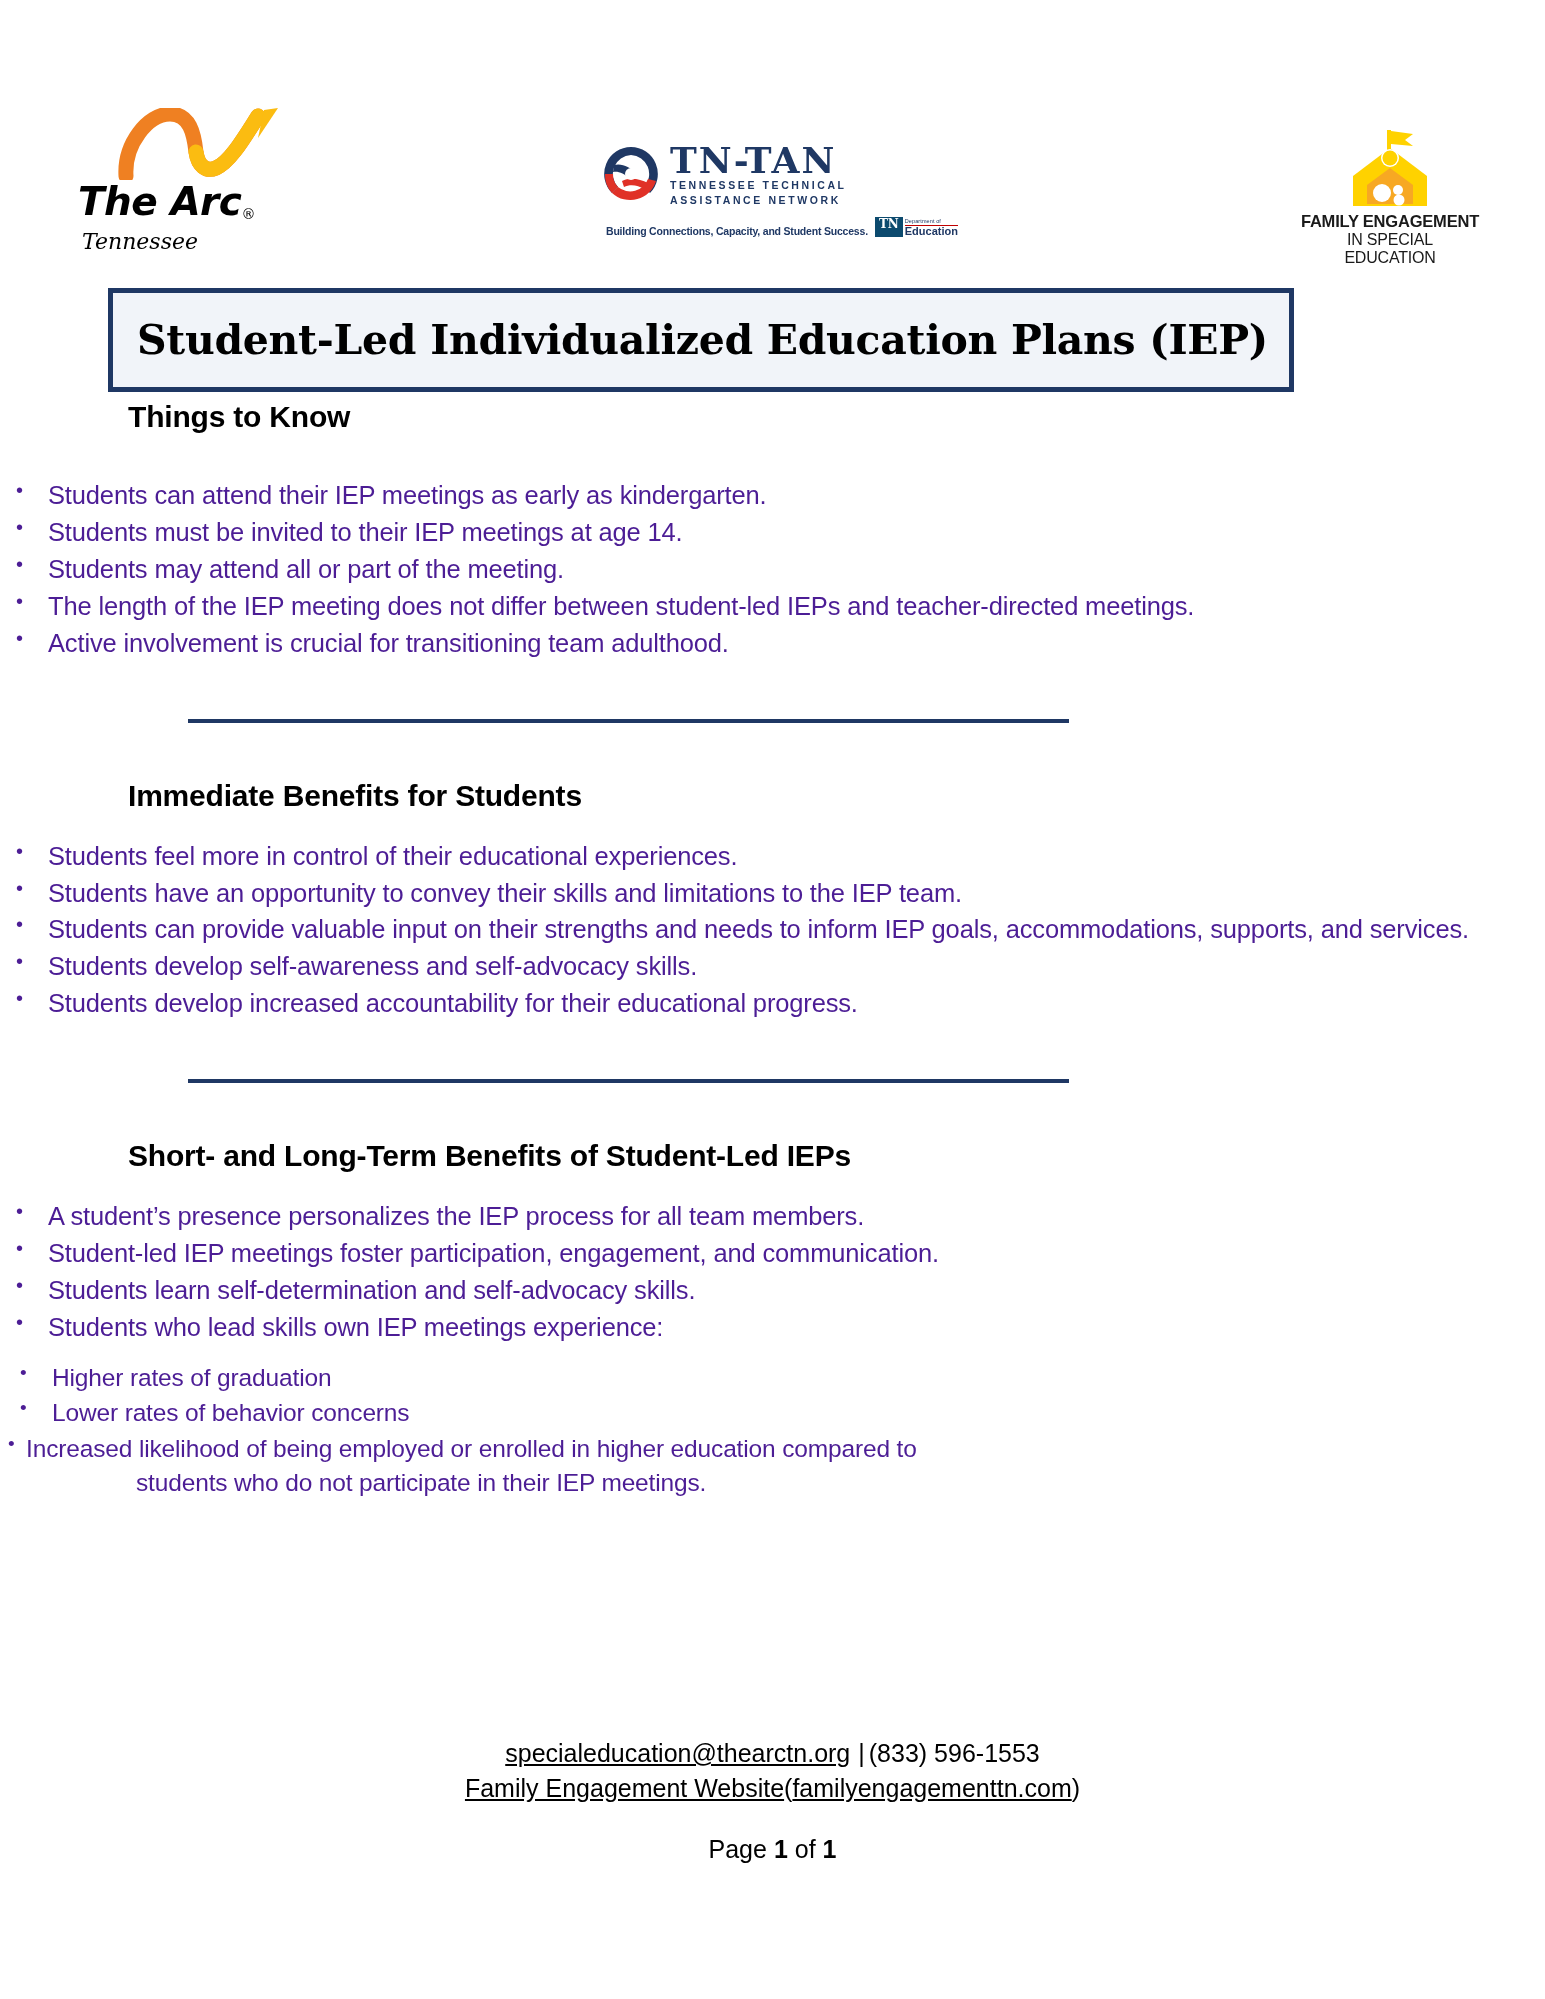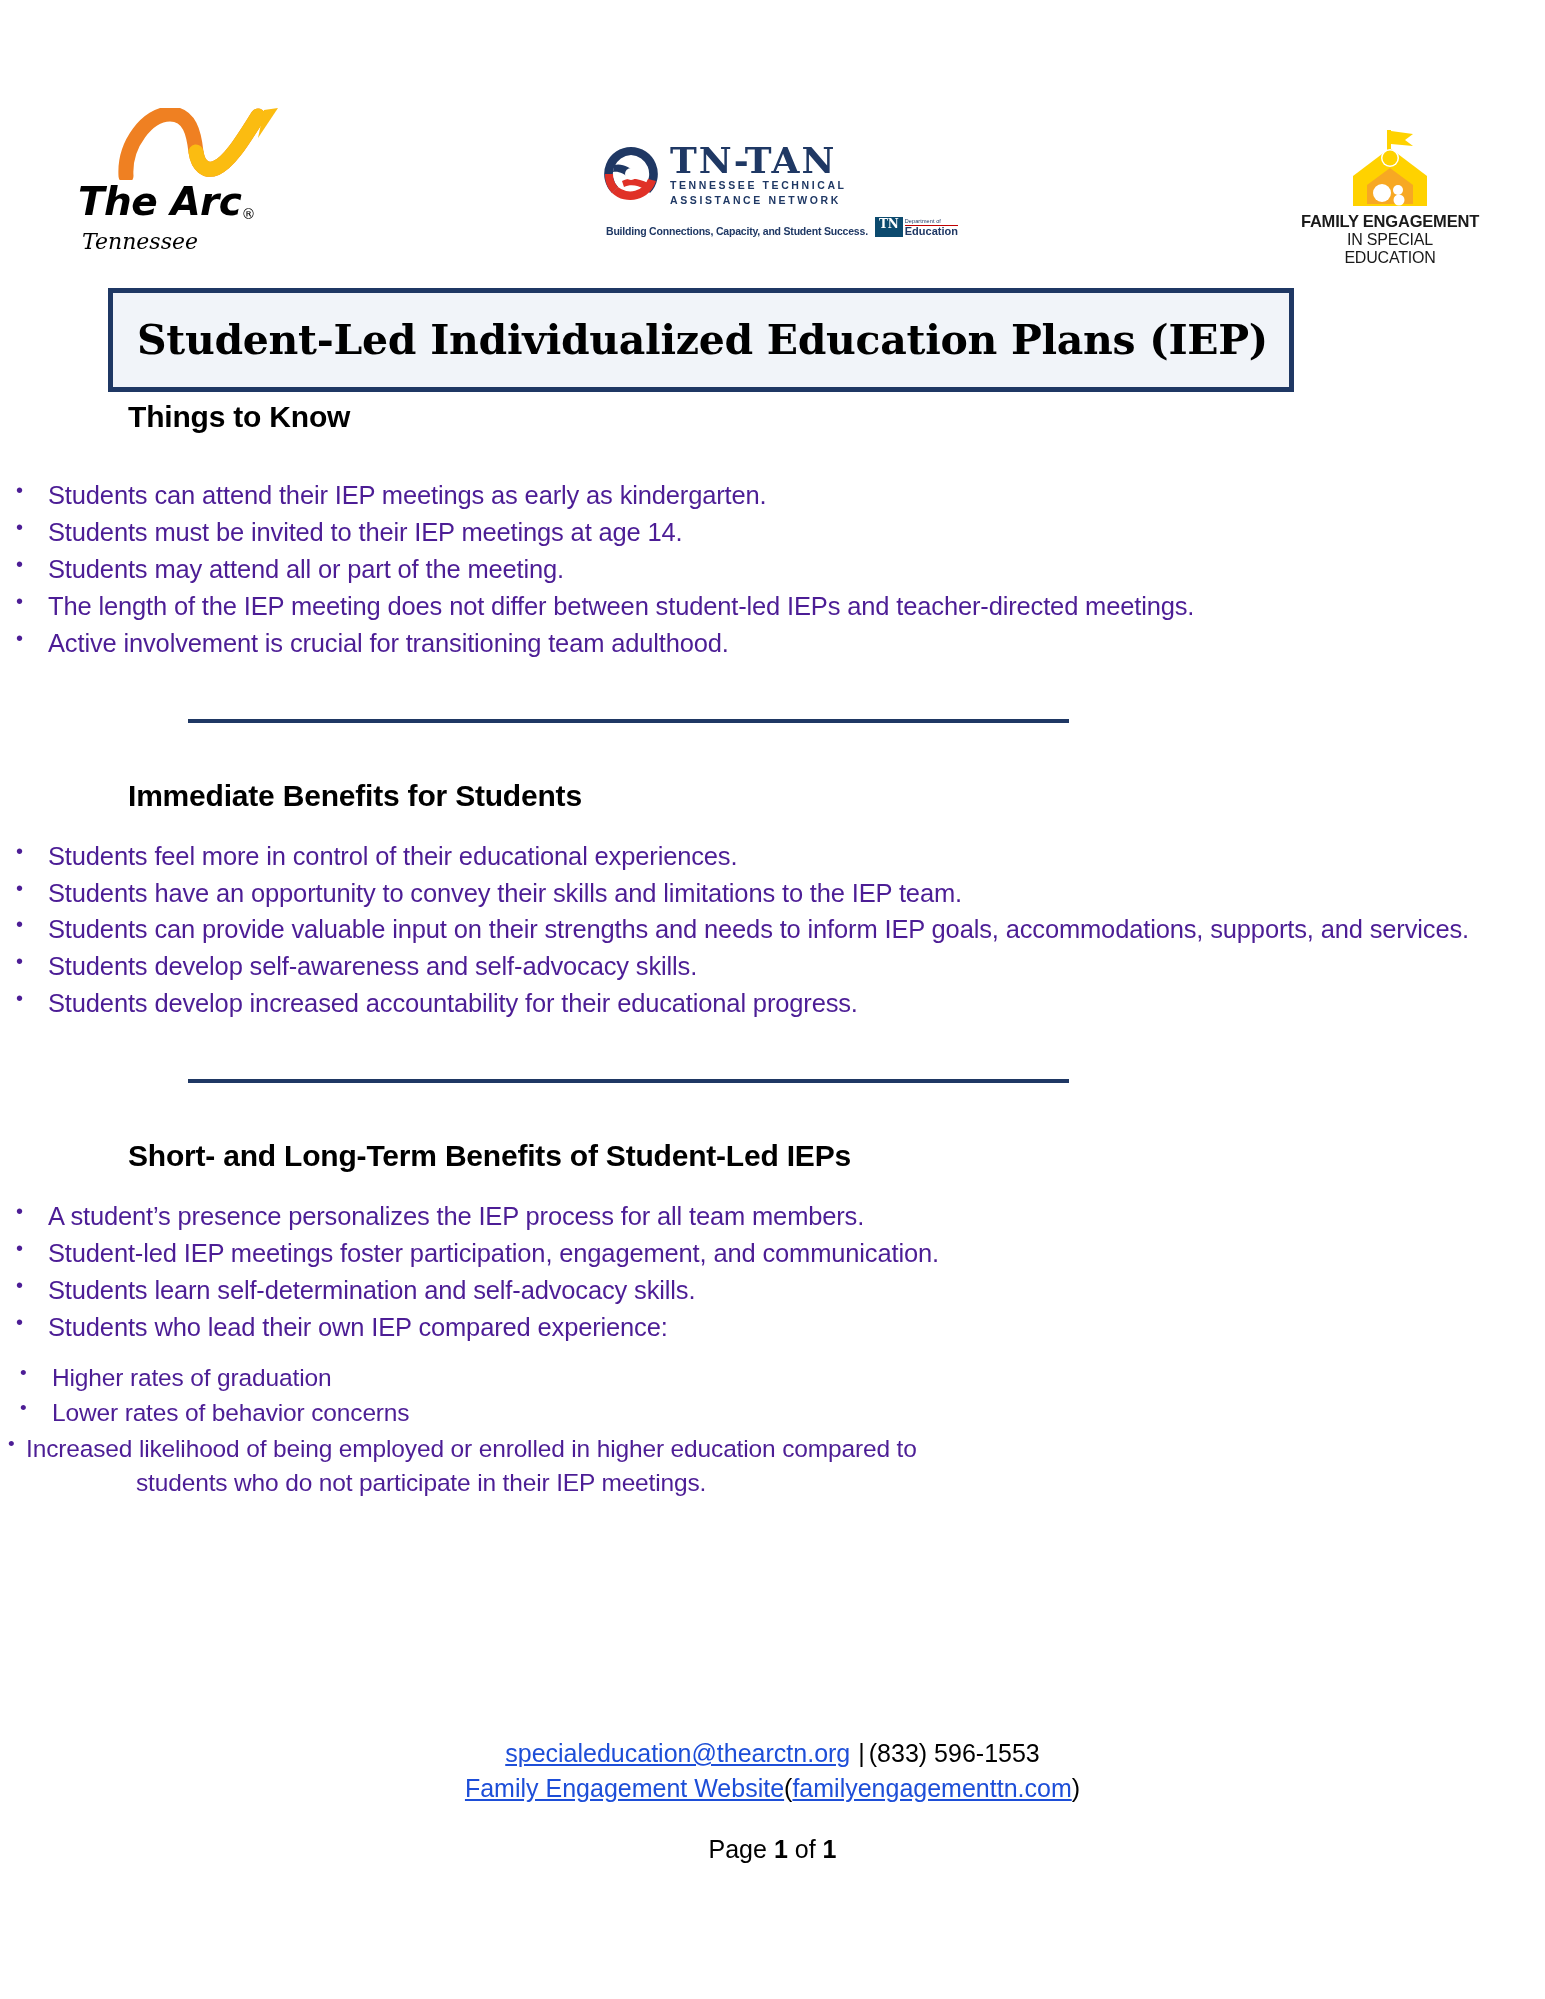--- a/index.html
+++ b/index.html
@@ -263,21 +263,21 @@
     width: 1545px;
     text-align: center;
   }
   .footer-line {
     font-family: "Liberation Sans", sans-serif;
     font-size: 25px;
     line-height: 1.38;
     color: #000000;
   }
   .lnk {
-    color: #1d4ed8;
+    color: #000000;
     text-decoration: underline;
   }
   .pipe { color: #000000; padding: 0 4px 0 8px; }
   .page-num {
     font-family: "Liberation Sans", sans-serif;
     font-size: 25px;
     color: #000000;
     margin-top: 30px;
   }
   .page-num b { font-weight: bold; }
@@ -380,21 +380,21 @@
   <div class="gap-b"></div>
   <div class="divider"></div>
   <div class="gap-b"></div>
 
   <div class="section-head">Short- and Long-Term Benefits of Student-Led IEPs</div>
   <div class="gap-c"></div>
   <ul class="bullets list-l1">
     <li>A student’s presence personalizes the IEP process for all team members.</li>
     <li>Student-led IEP meetings foster participation, engagement, and communication.</li>
     <li>Students learn self-determination and self-advocacy skills.</li>
-    <li>Students who lead their own IEP compared experience:</li>
+    <li>Students who lead skills own IEP meetings experience:</li>
   </ul>
   <div style="height:14px"></div>
   <ul class="bullets sub list-l2">
     <li>Higher rates of graduation</li>
     <li>Lower rates of behavior concerns</li>
     <li class="tight"><span>Increased likelihood of being employed or enrolled in higher education compared to</span><span class="cont">students who do not participate in their IEP meetings.</span></li>
   </ul>
 </div>
 
 <div class="footer">

